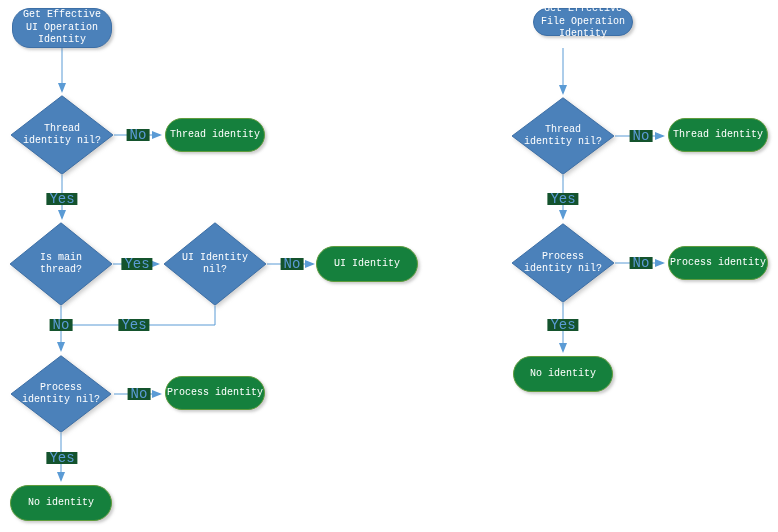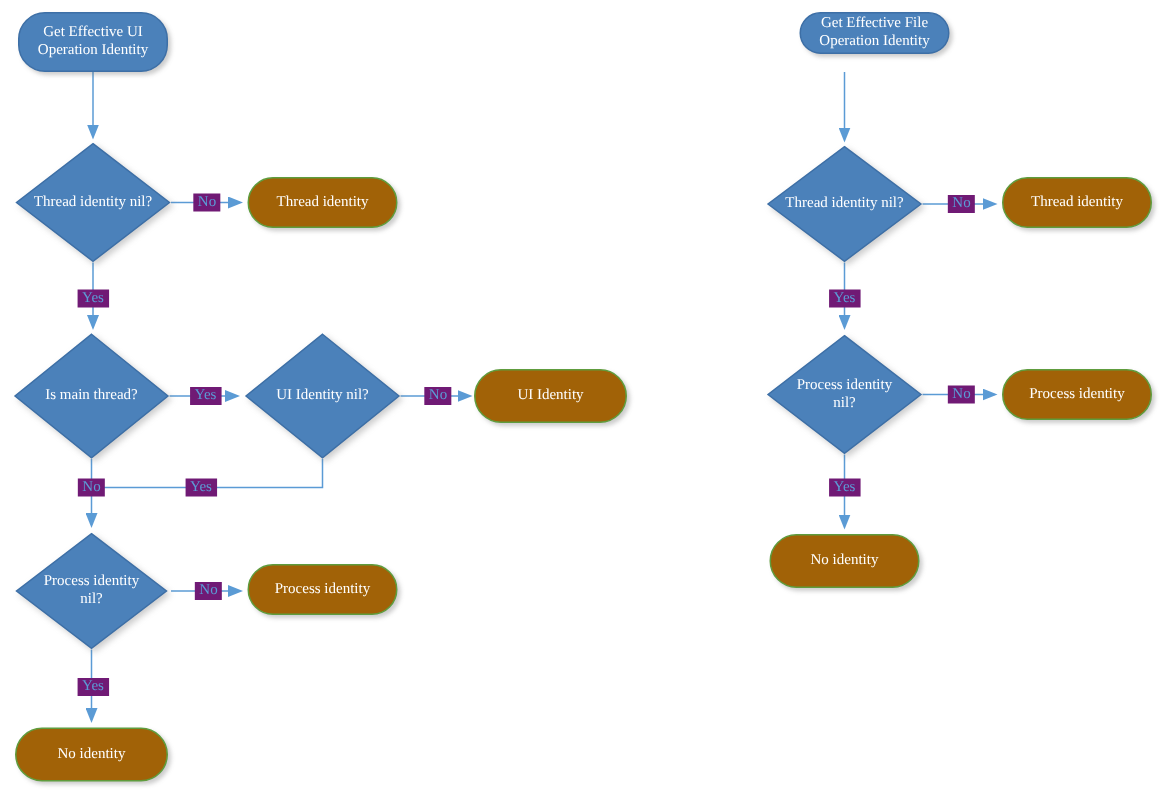--- a/index.html
+++ b/index.html
@@ -1,44 +1,44 @@
 <!DOCTYPE html>
 <html><head>
 <meta charset="utf-8">
 <style>
   * { margin:0; padding:0; box-sizing:border-box; }
   html,body { background:#ffffff; }
   .stage {
     position:relative;
     width:778px; height:532px;
     background:#ffffff;
-    font-family:Liberation Serif, serif;
+    font-family:Liberation Mono, monospace;
     overflow:hidden;
   }
   .wires { position:absolute; left:0; top:0; z-index:1; }
   .node {
     position:absolute; z-index:2;
     display:flex; align-items:center; justify-content:center;
     text-align:center; color:#ffffff; font-size:10px; line-height:1.25;
   }
   .pill-blue {
     background:#4B81BA; border:1px solid #3D6FA6; border-radius:18px;
     box-shadow:2px 2px 3px rgba(110,110,110,0.35);
   }
   .pill-green {
-    background:#a16207; border:1px solid #5F9C3D; border-radius:18px;
+    background:#15803d; border:1px solid #5F9C3D; border-radius:18px;
     box-shadow:2px 2px 3px rgba(110,110,110,0.35);
   }
   .diamond { background:transparent; filter:drop-shadow(2px 2px 2px rgba(110,110,110,0.35)); }
   .dshape { position:absolute; left:0; top:0; width:100%; height:100%; }
   .dshape polygon { fill:#4B81BA; stroke:#3D6FA6; stroke-width:1; vector-effect:non-scaling-stroke; }
   .nlabel { position:relative; z-index:3; display:inline-block; }
   .chip {
     position:absolute; z-index:4; transform:translate(-50%,-50%);
-    background:#701a75; color:#5B9BD5; font-size:10px; line-height:12px;
+    background:#14532d; color:#5B9BD5; font-size:14px; line-height:12px;
     padding:0 3px; white-space:nowrap;
   }
 </style>
 </head>
 <body>
 
 <div class="stage">
 
   <svg class="wires" width="778" height="532">
     <defs>

